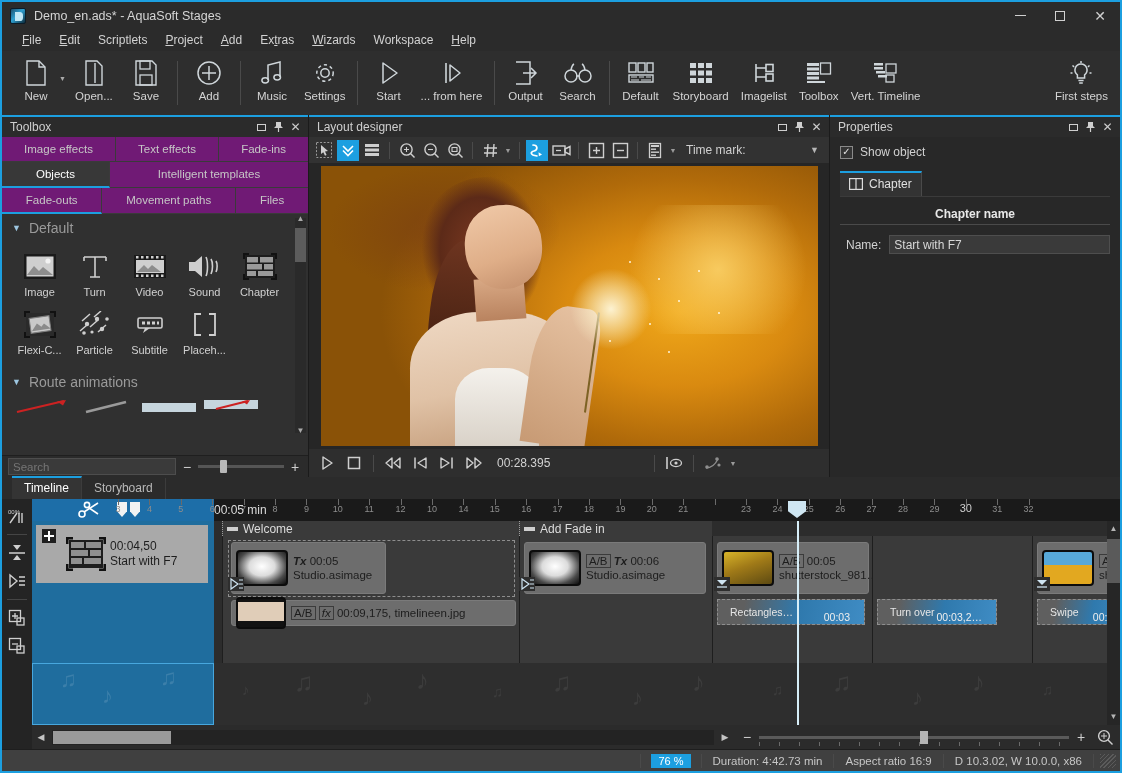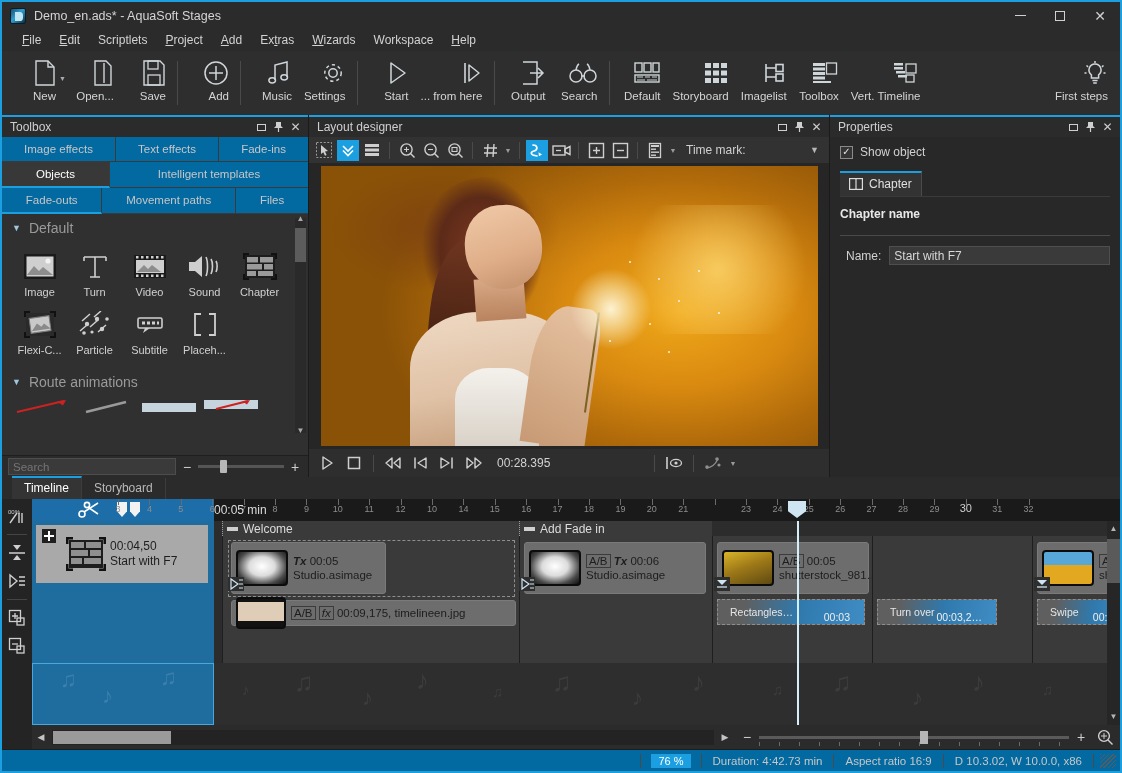--- a/index.html
+++ b/index.html
@@ -53,21 +53,21 @@
   }
   .menu-item u { text-decoration:underline; }
 
   
   .toolbar {
     height:64px; background:#2e2e2e; display:flex; align-items:flex-start;
     padding:4px 6px 0 8px; flex:0 0 auto; position:relative;
   }
   .tb-btn {
     min-width:52px; padding:4px 6px 2px; display:flex; flex-direction:column;
-    align-items:flex-end; gap:3px; color:#cfcfcf; cursor:default;
+    align-items:center; gap:3px; color:#cfcfcf; cursor:default;
   }
   .tb-ico { height:28px; display:flex; align-items:center; justify-content:center; }
   .tb-lbl { font-size:11.5px; white-space:nowrap; color:#d4d4d4; }
   .tb-sep { width:1px; align-self:stretch; margin:6px 5px 10px; background:#4a4a4a; }
   .tb-caret { font-size:7px; color:#aaa; align-self:center; margin:0 2px 14px -3px; }
   .spacer-flex { flex:1 1 auto; }
   svg { display:block; }
 
   
   .body-row { display:flex; flex:0 0 auto; height:362px; }
@@ -83,21 +83,21 @@
   .ph-btn { width:17px; height:16px; display:flex; align-items:center; justify-content:center; color:#cfcfcf; }
   .ph-sq { width:9px; height:7px; border:1px solid #cfcfcf; }
   .ph-x { font-size:12px; line-height:1; }
 
   
   .toolbox { width:307px; border-right:1px solid #1b1b1b; }
   .tbx-tabs { background:#2b2b2b; padding:0; flex:0 0 auto; }
   .tbx-row { display:flex; }
   .tbx-tab {
     flex:1 1 auto; text-align:center; padding:6px 2px 6px; font-size:11.5px;
-    color:#c6c6c6; background:#0369a1; border-right:1px solid #3a3a3a;
+    color:#c6c6c6; background:#701a75; border-right:1px solid #3a3a3a;
     border-bottom:1px solid #3a3a3a; white-space:nowrap;
   }
   .tbx-tab:last-child { border-right:none; }
   .tbx-tab.active { background:#383838; color:#fff; border-bottom:2px solid #1c9fe0; }
   .tbx-tab.sel-line { border-bottom:2px solid #1c9fe0; }
   .tbx-body { flex:1 1 auto; background:#303030; position:relative; overflow:hidden; }
   .grp-head { display:flex; align-items:center; gap:8px; padding:6px 10px 4px; }
   .grp-arrow { color:#9dc6e0; font-size:9px; }
   .grp-title { font-size:14px; color:#9a9a9a; }
   .obj-area { padding:4px 6px 0 10px; }
@@ -214,21 +214,21 @@
     display:flex; align-items:center; justify-content:center;
     color:#e3e3e3; font-size:10px; line-height:1;
   }
   .chk-lbl { font-size:12px; color:#d2d2d2; }
   .prop-tabbar { border-bottom:1px solid #3b3b3b; display:flex; margin-bottom:10px; }
   .prop-tab {
     display:flex; align-items:center; gap:6px; padding:4px 9px 5px;
     background:#333; border-top:2px solid #1c9fe0; font-size:12px; color:#e0e0e0;
     border-right:1px solid #4a4a4a;
   }
-  .prop-sec-title { font-size:12px; font-weight:bold; color:#e8e8e8; margin-bottom:14px; }
+  .prop-sec-title { font-size:12px; font-weight:bold; color:#e8e8e8; margin-bottom:3px;text-align:center; }
   .prop-rule { height:1px; background:#4a4a4a; margin-bottom:10px; }
   .prop-field { display:flex; align-items:center; gap:8px; padding-left:6px; }
   .prop-field label { font-size:12px; color:#d2d2d2; }
   .prop-input {
     flex:1 1 auto; height:19px; background:#3a3a3a; border:1px solid #4e4e4e;
     color:#d8d8d8; font-size:12px; padding:0 4px; line-height:17px;
   }
 
   
   .tl-tabbar { height:22px; background:#2b2b2b; display:flex; align-items:flex-end; padding-left:10px; flex:0 0 auto; }
@@ -297,21 +297,21 @@
   .hs-track { flex:1 1 auto; height:15px; background:#232323; position:relative; margin:0 2px; }
   .hs-thumb { position:absolute; left:1px; top:1px; width:118px; height:13px; background:#9a9a9a; }
   .tl-zoom { display:flex; align-items:center; gap:5px; padding:0 6px; }
   .tlz-track { width:310px; height:3px; background:#5a5a5a; position:relative; }
   .tlz-knob { position:absolute; left:52%; top:-5px; width:8px; height:13px; background:#b5b5b5; }
   .tlz-ticks { position:absolute; left:0; right:0; top:6px; height:4px;
      background-image:repeating-linear-gradient(to right,#6a6a6a 0 1px, transparent 1px 20px); }
 
   
   .statusbar {
-    height:22px; background:#0369a1; display:flex; align-items:center;
+    height:22px; background:#404040; display:flex; align-items:center;
     justify-content:flex-end; gap:0; flex:0 0 auto; font-size:11.5px; color:#c6c6c6;
     border-top:1px solid #1e1e1e;
   }
   .sb-sep { width:1px; height:14px; background:#4a4a4a; }
   .sb-cell { padding:0 11px; white-space:nowrap; }
   .sb-pct { background:#1c9fe0; color:#fff; padding:1px 7px; font-size:11px; margin:0 10px; }
   .sb-grip { width:16px; height:14px; margin:0 4px 0 6px;
     background-image:repeating-linear-gradient(135deg,#5b5b5b 0 1px,transparent 1px 3px); }
 </style>
 </head>

